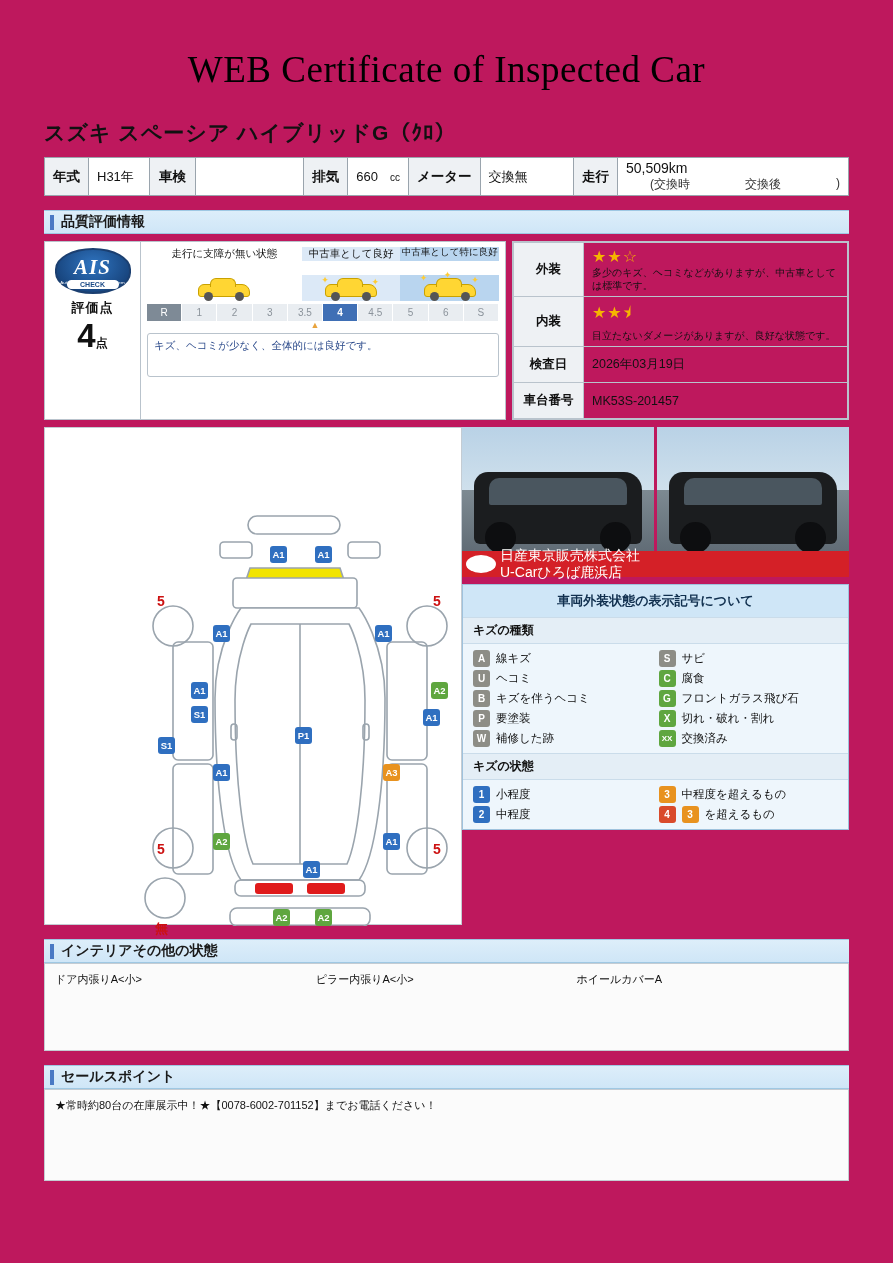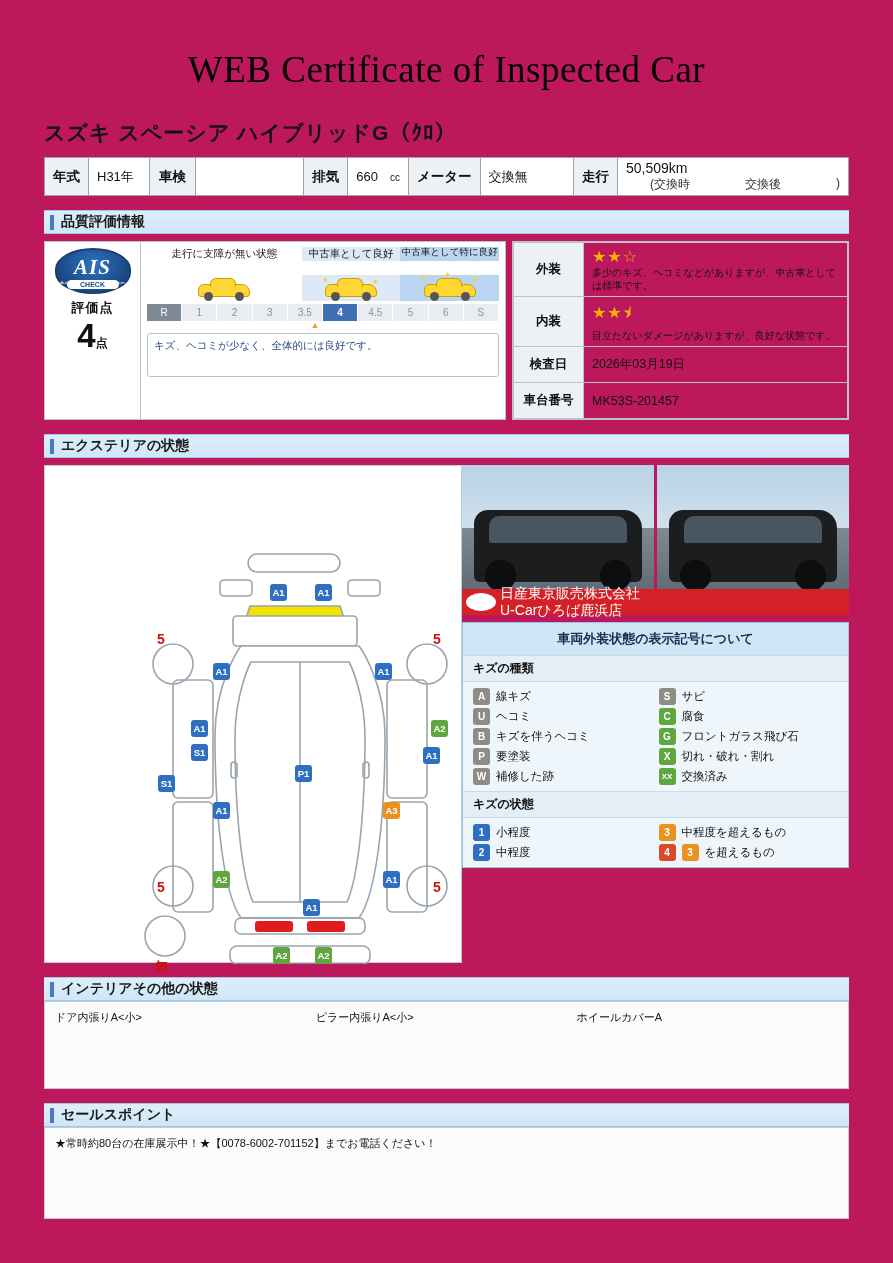--- a/index.html
+++ b/index.html
@@ -309,24 +309,20 @@
         </tr>
         <tr>
           <td class="k">車台番号</td>
           <td style="height:36px">MK53S-201457</td>
         </tr>
       </tbody>
         </table>
     </div>
   </div>
 
-  <div class="sec-head">
-    <span class="bar"></span>
-    <span>エクステリアの状態</span>
-  </div>
 
   <div class="ext-wrap">
     <div class="diagram">
       <svg width="418" height="498" viewBox="0 0 418 498">
         <g fill="none" stroke="#9aa4ad" stroke-width="1.6">
 
           <rect x="203" y="88" width="92" height="18" rx="9"></rect>
           <rect x="175" y="114" width="32" height="16" rx="4"></rect>
           <rect x="303" y="114" width="32" height="16" rx="4"></rect>
 

